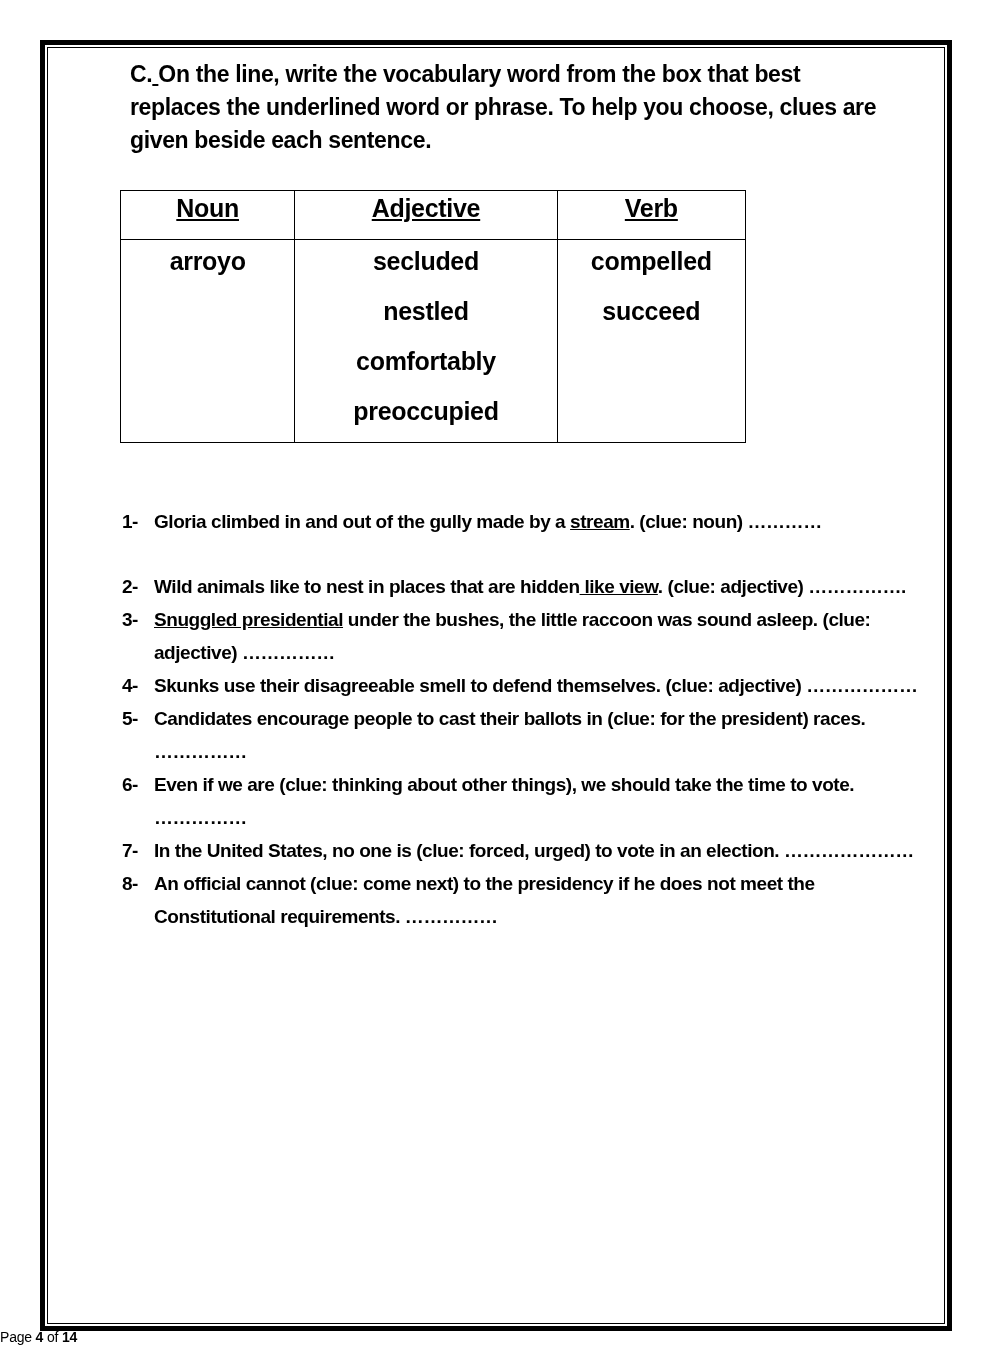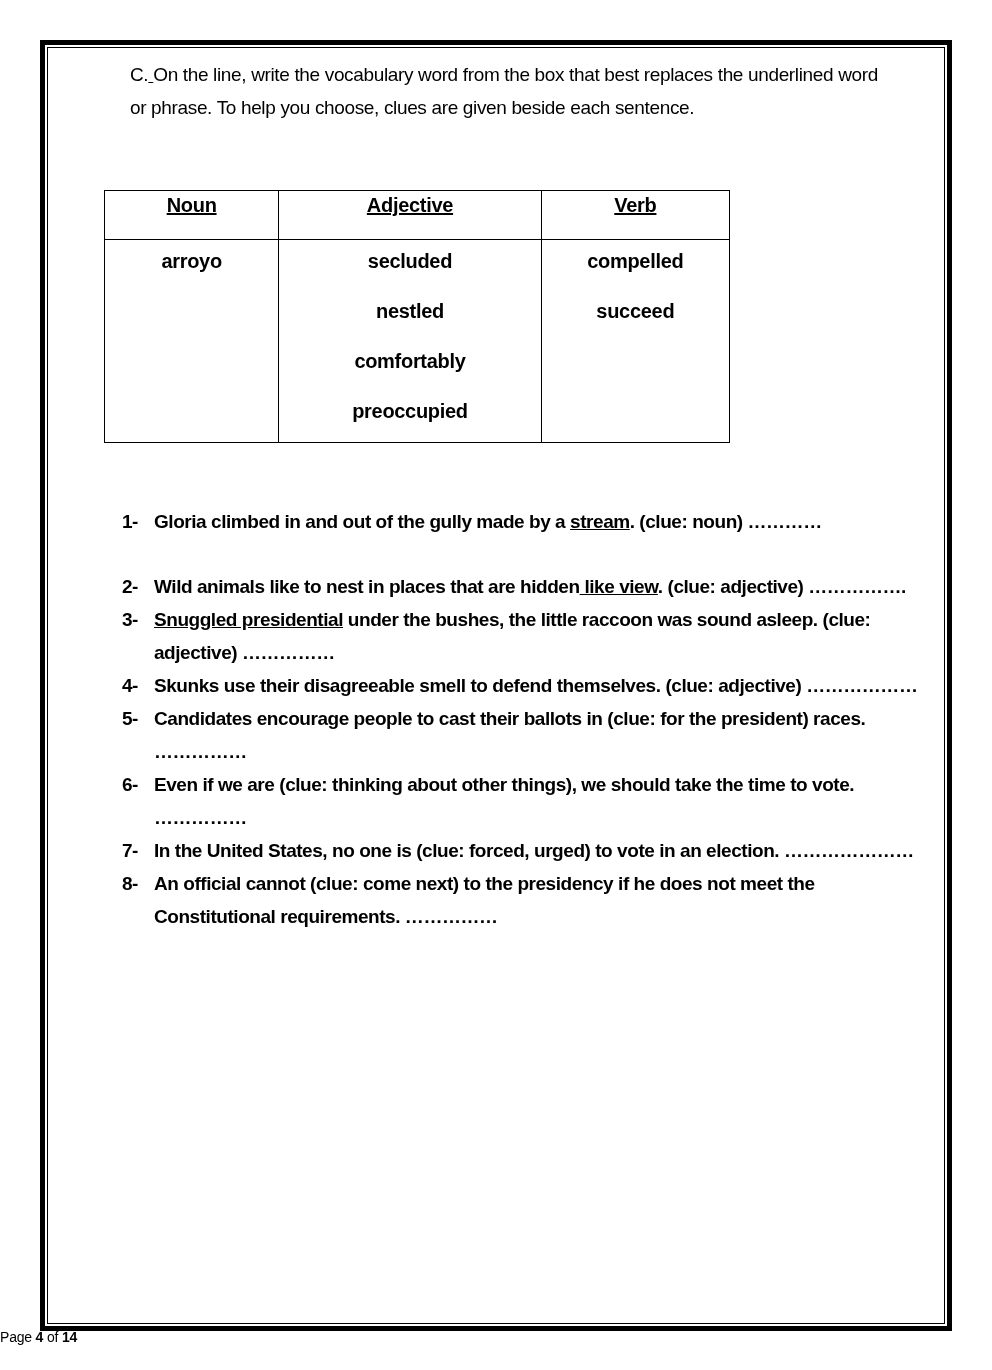--- a/index.html
+++ b/index.html
@@ -30,40 +30,40 @@
       top: 2px;
       right: 2px;
       bottom: 2px;
       border: 1px solid #000;
     }
     .content {
       position: absolute;
       left: 130px;
       top: 58px;
       width: 790px;
-      font-weight: normal;
-      font-size: 19px;
+      font-weight: bold;
+      font-size: 23px;
       letter-spacing: -0.35px;
     }
     .instructions {
       line-height: 33px;
       margin: 0;
       width: 760px;
     }
     .instructions .u-dot {
       text-decoration: underline;
     }
     table.vocab {
       position: absolute;
-      left: 104px;
+      left: 120px;
       top: 190px;
       width: 626px;
       border-collapse: collapse;
       font-weight: bold;
-      font-size: 20px;
+      font-size: 25px;
       letter-spacing: -0.3px;
     }
     table.vocab th, table.vocab td {
       border: 1px solid #000;
       text-align: center;
       vertical-align: top;
       padding: 0;
     }
     table.vocab th {
       height: 49px;

